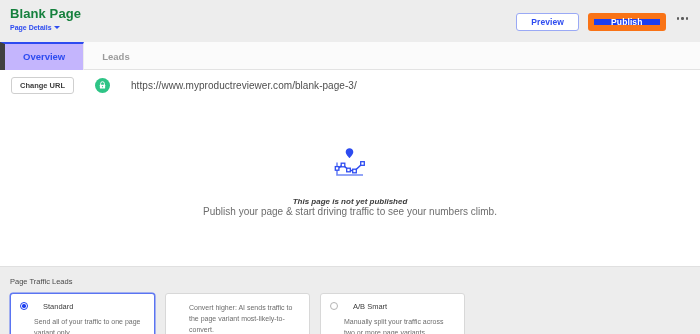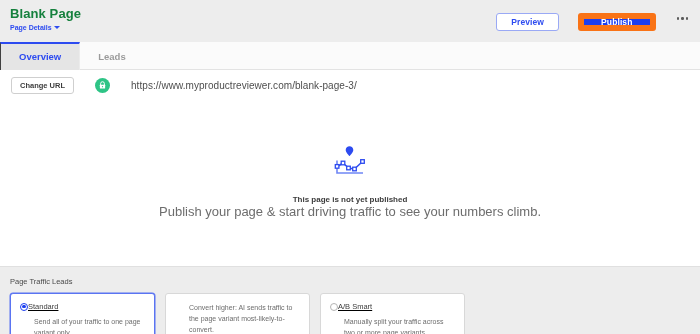--- a/index.html
+++ b/index.html
@@ -42,21 +42,21 @@
   .caret-down {
     width: 0; height: 0;
     border-left: 3px solid transparent;
     border-right: 3px solid transparent;
     border-top: 3px solid #2d4bf0;
     display: inline-block;
   }
 
   .header-right {
     display: flex;
-    gap: 19px;
+    gap: 9px;
     margin-top: 7px;
   }
   .btn {
     font-size: 8.5px;
     font-weight: bold;
     border-radius: 3px;
     height: 18px;
     padding: 0 14px;
     display: flex;
     align-items: center;
@@ -104,23 +104,23 @@
     font-size: 9.5px;
     color: #9b9b9b;
     cursor: pointer;
     background: transparent;
     border-top: 2px solid transparent;
     font-weight: bold;
   }
   .tab.active {
     color: #2d4bf0;
     font-weight: bold;
-    background: #e5e5e5;
+    background: #c4b5fd;
     border-top: 2px solid #2d4bf0;
-    border-left: 1px solid #404040;
+    border-left: 5px solid #404040;
     border-right: 1px solid #ececec;
     margin-bottom: -1px;
     padding-bottom: 1px;
   }
 
   
   .urlrow {
     height: 30px;
     display: flex;
     align-items: center;
@@ -166,23 +166,24 @@
     justify-content: center;
     gap: 0;
     padding-bottom: 4px;
   }
   .empty-illo { margin-bottom: 14px; }
   .empty-title {
     font-size: 8px;
     font-weight: bold;
     color: #3c3c3c;
     margin-bottom: 0;
+    font-style: italic;
   }
   .empty-sub {
-    font-size: 13px;
+    font-size: 10px;
     color: #6d6d6d;
   }
 
   
   .traffic-section {
     background: #ededed;
     border-top: 1px solid #e0e0e0;
     padding: 10px 10px 12px 10px;
     height: 96px;
   }
@@ -202,24 +203,23 @@
     border-radius: 3px;
     padding: 8px 9px 9px 9px;
     cursor: pointer;
   }
   .card.selected {
     border: 1px solid #5a74f2;
     box-shadow: 0 0 0 0.5px #5a74f2;
   }
   .card-head {
     display: flex;
-    align-items: center;
-    gap: 0;
+    align-items: flex-start;
+    gap: 15px;
     margin-bottom: 5px;
-    text-decoration: underline;
   }
   .radio {
     width: 8px; height: 8px;
     border-radius: 50%;
     border: 1px solid #b4b4b4;
     background: #ffffff;
     flex: none;
     position: relative;
   }
   .radio.checked {

